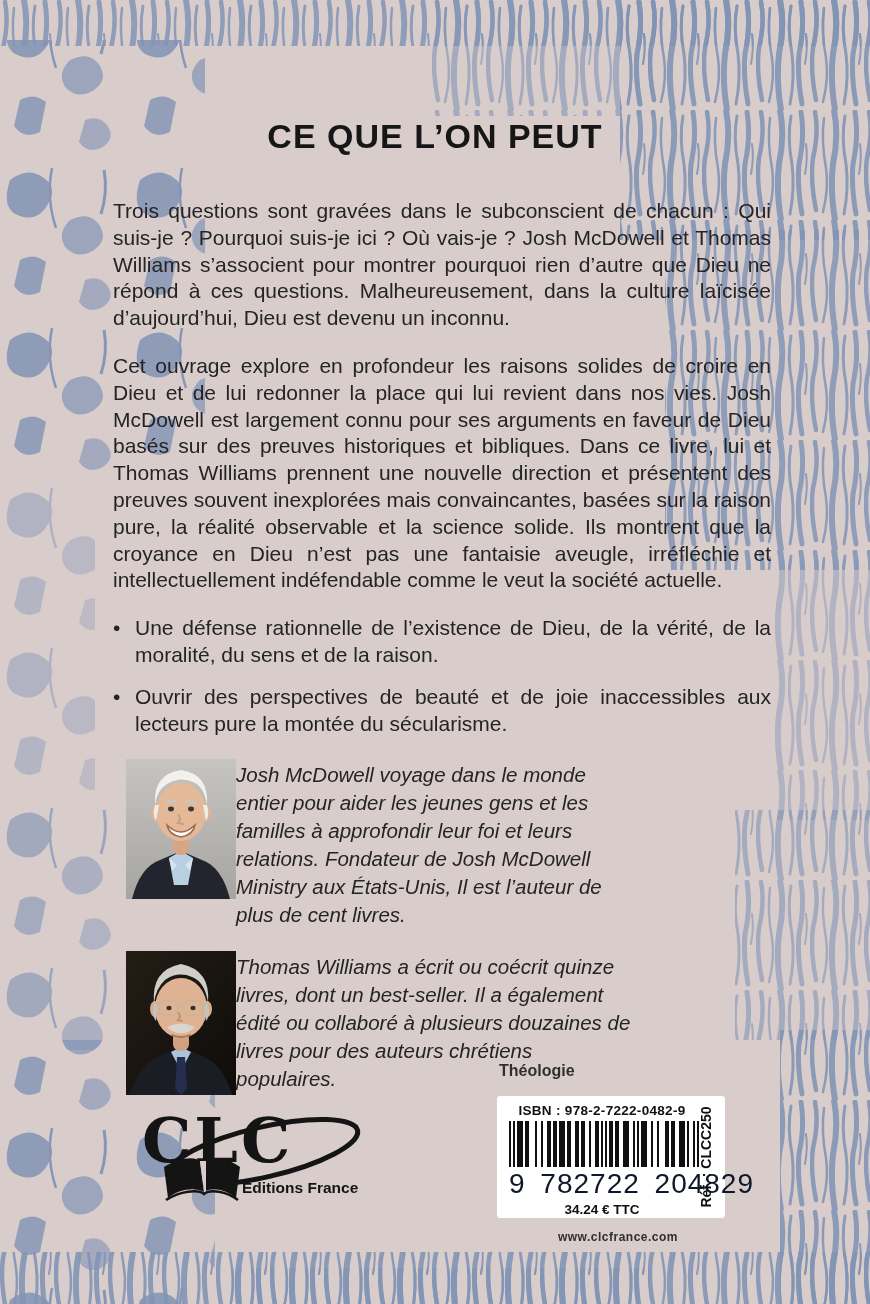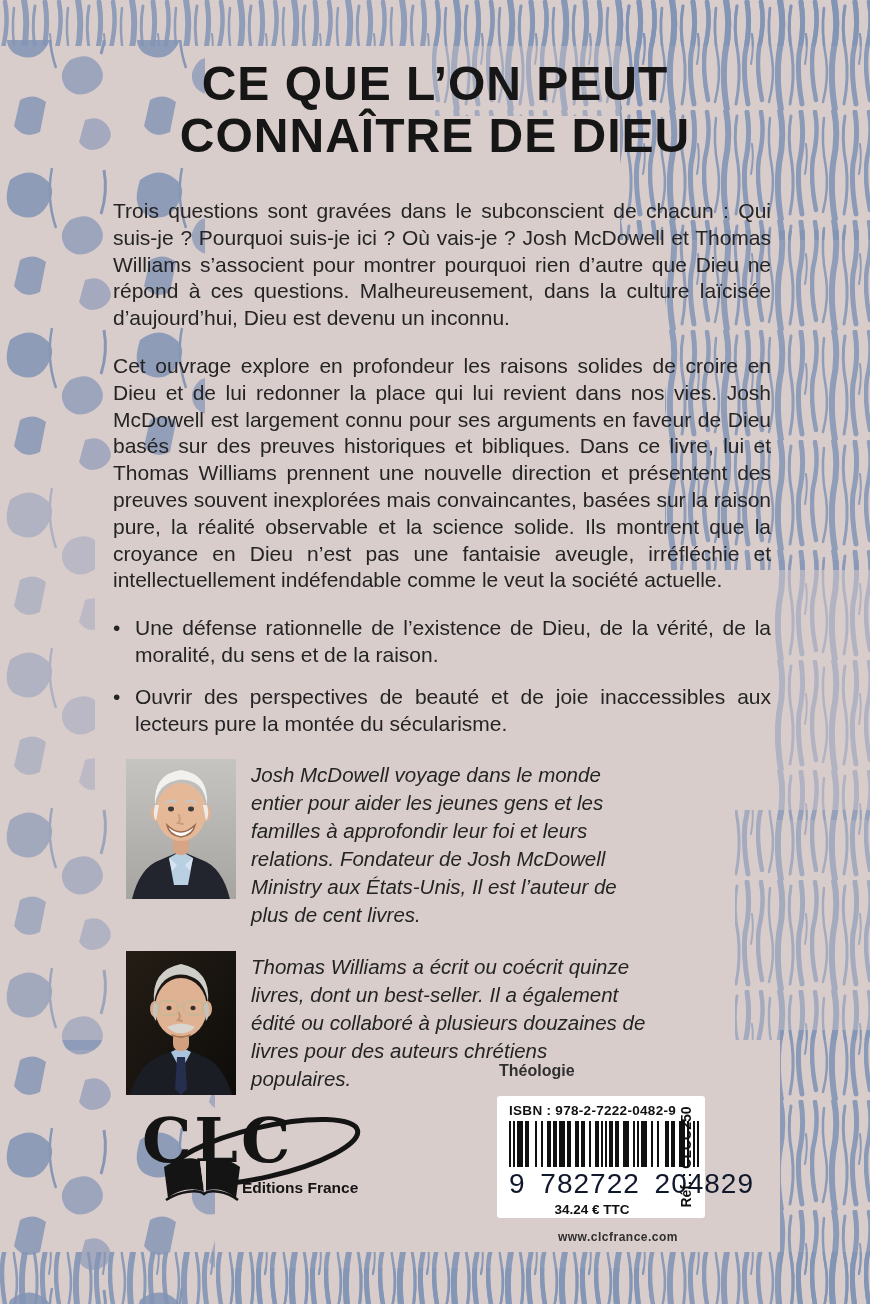--- a/index.html
+++ b/index.html
@@ -15,52 +15,52 @@
     margin:0 auto;
     background:var(--bg);
     overflow:hidden;
     font-family:"Liberation Sans",sans-serif;
     color:var(--ink);
   }
   .texture{position:absolute;left:0;top:0;z-index:1;pointer-events:none}
   .content{position:absolute;inset:0;z-index:2}
 
   .title{
-    margin-top:58px;
+    margin-top:110px;
     text-align:center;
-    font-size:48px;line-height:52px;
+    font-size:34px;line-height:52px;
     font-weight:bold;letter-spacing:1px;
     color:#161616;
   }
   .body-text{
     width:658px;margin:0 0 21px 113px;
     font-size:21px;line-height:26.8px;
     text-align:justify;
   }
   .first-para{margin-top:36px}
   .bullet{display:flex;margin:0 0 15px 113px;width:658px;font-size:21px;line-height:26.8px}
   .bullet .marker{width:22px;flex:none}
   .bullet .btxt{flex:1;text-align:justify}
 
-  .author-row{display:flex;margin:22px 8px 13px 126px;gap:15px}
+  .author-row{display:flex;margin:22px 8px 13px 126px;}
   .photo{flex:none;width:110px;display:block}
   .bio{
     width:402px;
     font-style:italic;
     font-size:20.5px;line-height:28px;
     padding-top:2px;
   }
 
   .publisher{position:absolute;left:126px;top:1088px;width:240px;height:115px}
 
   .barcode-block{position:absolute;left:497px;top:1062px;width:242px}
   .category{font-size:16px;font-weight:bold;color:#2f2f2f;margin:0 0 16px 2px}
   .bc-box{
     position:relative;
-    width:208px;height:122px;
+    width:228px;height:122px;
     background:#fff;border-radius:3px;
     padding:7px 30px 5px 12px;
     text-align:center;
   }
   .isbn{font-size:13.5px;font-weight:bold;letter-spacing:.3px;color:#111;white-space:nowrap}
   .bars{display:flex;width:190px;height:46px;margin:3px auto 0}
   .bars i{width:2px;height:100%;display:block}
   .bars i.b{background:#101010}
   .bars i.s{background:transparent}
   .digits{font-size:28px;letter-spacing:1px;word-spacing:6px;color:#0f172a;margin-top:1px;white-space:nowrap}
@@ -113,21 +113,20 @@
     <rect x="735" y="810" width="135" height="230" fill="url(#texv)" opacity=".6"></rect>
     <rect x="780" y="1030" width="90" height="274" fill="url(#texv)" opacity=".9"></rect>
     <rect x="0" y="1252" width="870" height="52" fill="url(#texv)" opacity=".9"></rect>
     <rect x="230" y="1268" width="420" height="36" fill="url(#texv)" opacity=".75"></rect>
   </svg>
 
   <div class="content">
 
     <h1 class="title">
       <span>CE QUE L’ON PEUT</span><br>
-      <span>CONNAÎTRE DE DIEU</span>
     </h1>
 
     <p class="body-text first-para">Trois questions sont gravées dans le subconscient de chacun&nbsp;: Qui suis-je&nbsp;? Pourquoi suis-je ici&nbsp;? Où vais-je&nbsp;? Josh McDowell et Thomas Williams s’associent pour montrer pourquoi rien d’autre que Dieu ne répond à ces questions. Malheureusement, dans la culture laïcisée d’aujourd’hui, Dieu est devenu un inconnu.</p>
 
     <p class="body-text">Cet ouvrage explore en profondeur les raisons solides de croire en Dieu et de lui redonner la place qui lui revient dans nos vies. Josh McDowell est largement connu pour ses arguments en faveur de Dieu basés sur des preuves historiques et bibliques. Dans ce livre, lui et Thomas Williams prennent une nouvelle direction et présentent des preuves souvent inexplorées mais convaincantes, basées sur la raison pure, la réalité observable et la science solide. Ils montrent que la croyance en Dieu n’est pas une fantaisie aveugle, irréfléchie et intellectuellement indéfendable comme le veut la société actuelle.</p>
 
     <div class="bullet">
       <span class="marker">•</span>
       <span class="btxt">Une défense rationnelle de l’existence de Dieu, de la vérité, de la moralité, du sens et de la raison.</span>
     </div>

